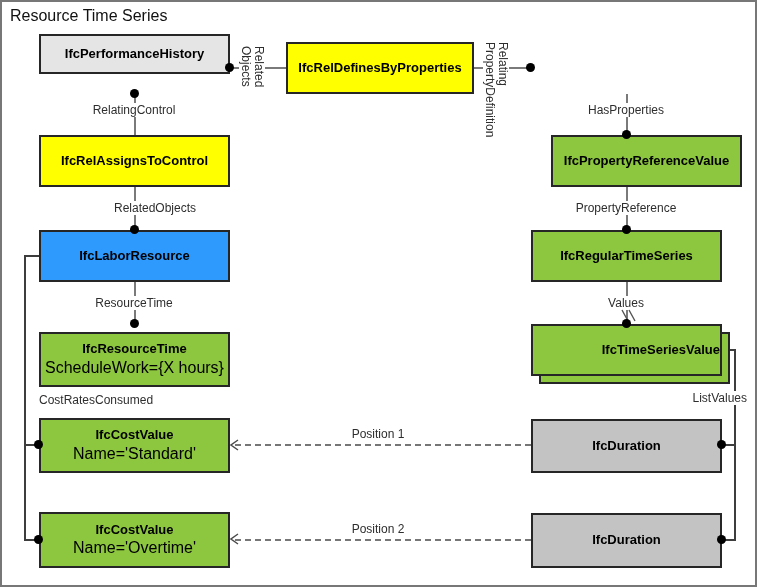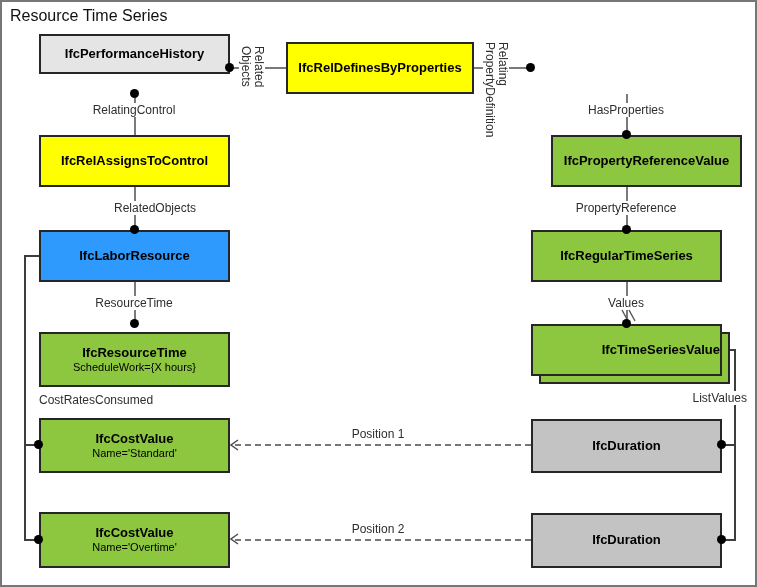--- a/index.html
+++ b/index.html
@@ -4,21 +4,21 @@
 <style>
   html,body{margin:0;padding:0;background:#fff;}
   .canvas{position:relative;width:757px;height:587px;box-sizing:border-box;
     border:2px solid #777;background:#fff;
     font-family:"Liberation Sans","DejaVu Sans",sans-serif;overflow:hidden;}
   .title{position:absolute;left:8px;top:5px;font-size:16px;color:#111;z-index:4;}
   .node{position:absolute;box-sizing:border-box;border:2px solid #262626;
     display:flex;flex-direction:column;align-items:center;justify-content:center;
     z-index:3;text-align:center;line-height:1.25;}
   .node .t{font-weight:bold;font-size:13px;color:#000;}
-  .node .s{font-size:11px;color:#000;}
+  .node .s{font-size:16px;color:#000;}
   .shadow{z-index:2;}
   .lineh{position:absolute;height:2px;background:#7a7a7a;z-index:1;}
   .linev{position:absolute;width:2px;background:#7a7a7a;z-index:1;}
   .bh{position:absolute;height:2px;background:#3d3d3d;z-index:1;}
   .bv{position:absolute;width:2px;background:#3d3d3d;z-index:1;}
   .dash{position:absolute;height:0;border-top:2px dashed #767676;z-index:1;}
   .dot{position:absolute;width:9px;height:9px;border-radius:50%;background:#000;z-index:5;}
   .elabel{position:absolute;font-size:12px;color:#2e2e2e;background:#fff;
     padding:0 3px;white-space:nowrap;z-index:4;}
   .center{transform:translateX(-50%);}

